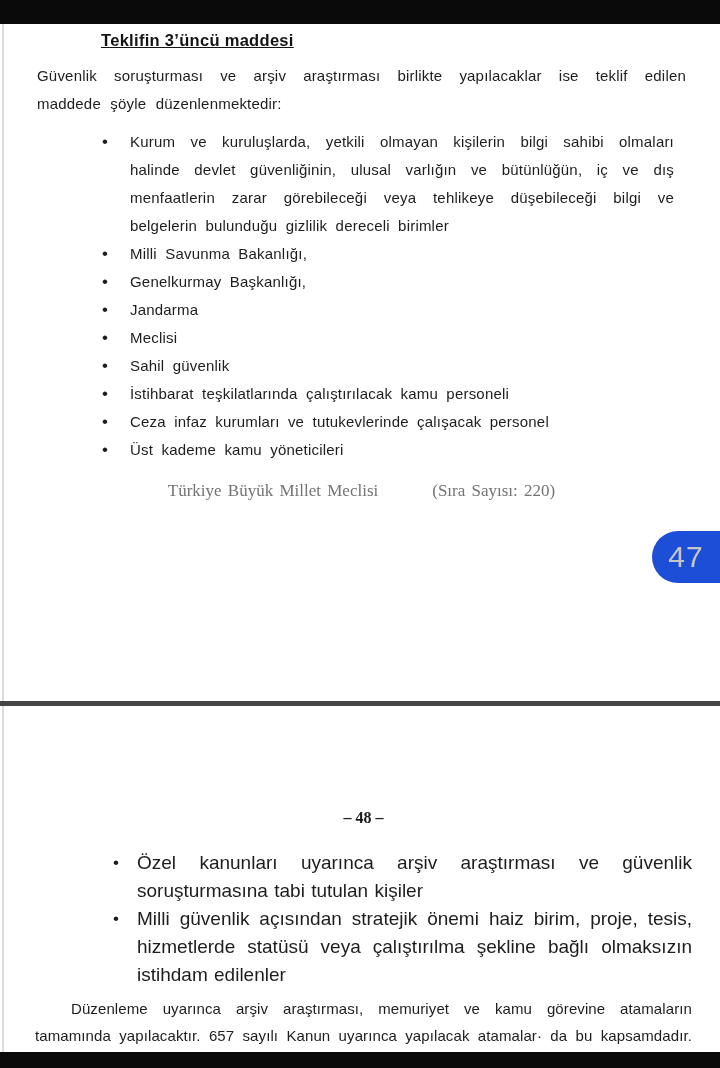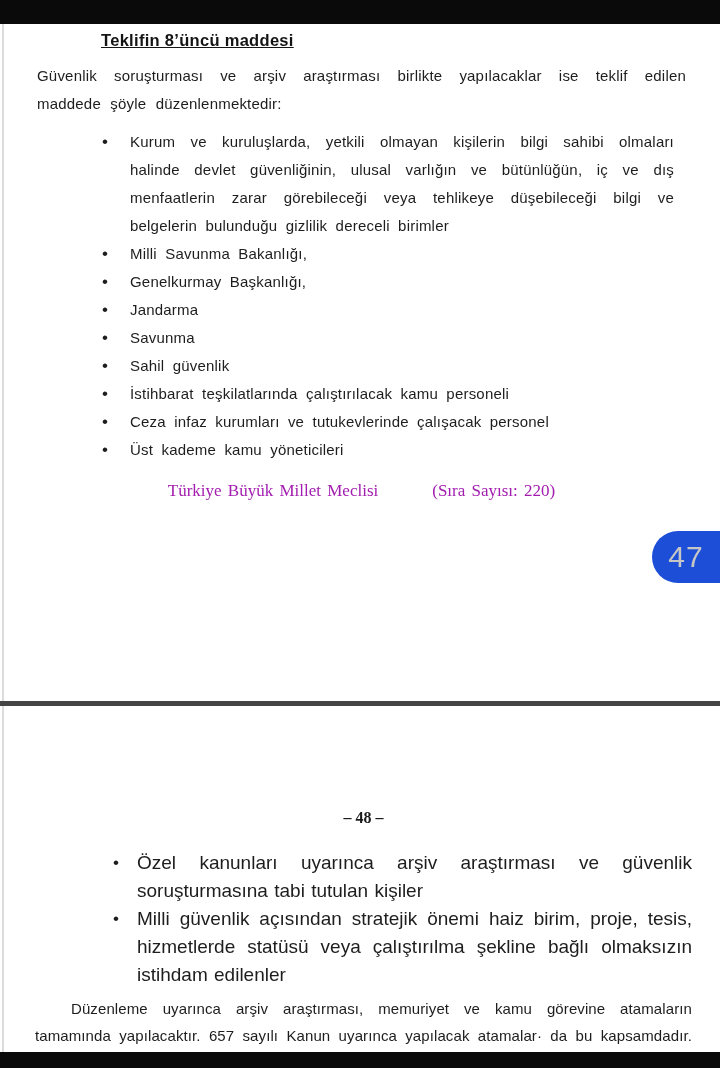--- a/index.html
+++ b/index.html
@@ -54,21 +54,21 @@
   .bullets li::before{
     content:"\2022";
     position:absolute;left:2px;top:0;
     font-size:17px;
   }
   .footer47{
     margin-top:16px;
     display:flex;justify-content:center;gap:54px;
     font-family:"Liberation Serif","DejaVu Serif",serif;
     font-size:17px;line-height:22px;
-    color:#a21caf;
+    color:#737373;
     word-spacing:2px;
   }
   .badge{
     position:absolute;right:0;top:531px;
     width:68px;height:52px;
     background:#1d4ed8;
     border-radius:28px 0 0 28px;
     display:flex;align-items:center;justify-content:center;
     color:#c6c6c6;
     font-size:30px;letter-spacing:1px;
@@ -119,30 +119,30 @@
 </style>
 </head>
 <body>
 
 <div class="screen">
 
   <div class="bar top"></div>
   <div class="edge-line"></div>
 
   <section class="page47">
-    <h1>Teklifin 8’üncü maddesi</h1>
+    <h1>Teklifin 3’üncü maddesi</h1>
 
     <p class="doc-par p2">Güvenlik soruşturması ve arşiv araştırması birlikte yapılacaklar ise teklif edilen maddede şöyle düzenlenmektedir:</p>
 
     <ul class="bullets">
       <li>Kurum ve kuruluşlarda, yetkili olmayan kişilerin bilgi sahibi olmaları halinde devlet güvenliğinin, ulusal varlığın ve bütünlüğün, iç ve dış menfaatlerin zarar görebileceği veya tehlikeye düşebileceği bilgi ve belgelerin bulunduğu gizlilik dereceli birimler</li>
       <li>Milli Savunma Bakanlığı,</li>
       <li>Genelkurmay Başkanlığı,</li>
       <li>Jandarma</li>
-      <li>Savunma</li>
+      <li>Meclisi</li>
       <li>Sahil güvenlik</li>
       <li>İstihbarat teşkilatlarında çalıştırılacak kamu personeli</li>
       <li>Ceza infaz kurumları ve tutukevlerinde çalışacak personel</li>
       <li>Üst kademe kamu yöneticileri</li>
     </ul>
 
     <div class="footer47">
       <span>Türkiye Büyük Millet Meclisi</span>
       <span>(Sıra Sayısı: 220)</span>
     </div>

